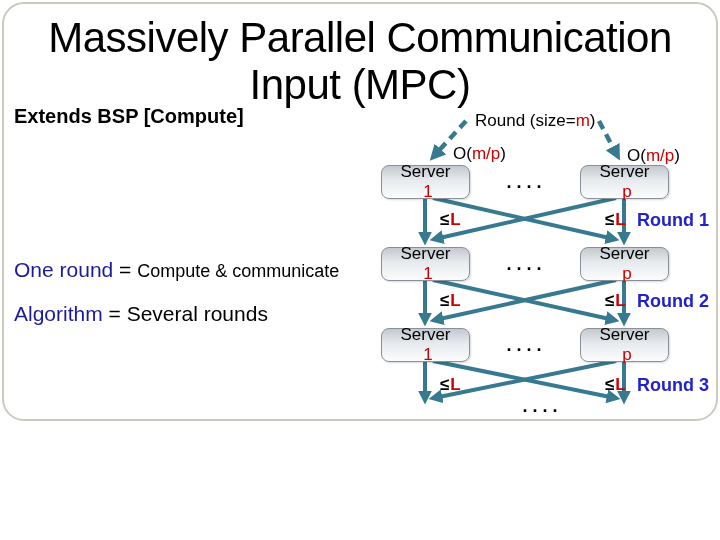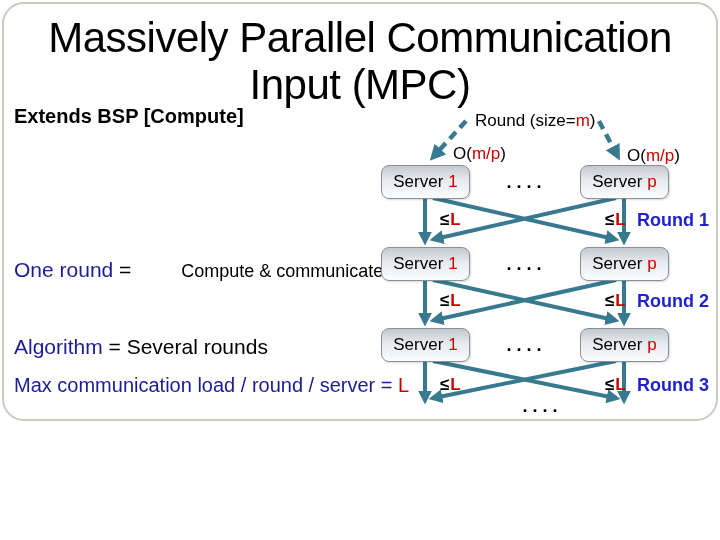--- a/index.html
+++ b/index.html
@@ -6,32 +6,32 @@
   .slide{position:relative;width:720px;height:423px;background:#ffffff;overflow:hidden;
          font-family:"Liberation Sans","DejaVu Sans",sans-serif;color:#000;}
   .frame{position:absolute;top:2px;left:2px;right:2px;bottom:2px;border:2px solid #cdc9c0;border-radius:22px;}
   .title{position:absolute;top:14px;left:0;width:720px;text-align:center;
          font-size:42px;line-height:47px;letter-spacing:-0.5px;color:#000;}
   .subtitle{position:absolute;left:14px;top:105px;font-size:20px;font-weight:bold;color:#000;}
   .note{position:absolute;left:14px;font-size:21px;white-space:nowrap;}
   .note.small-line{font-size:20px;}
   .nv{color:#1c1c99;}
   .nb{color:#000;}
-  .ns{color:#000;font-size:18px;margin-left:44px;}
+  .ns{color:#000;font-size:18px;}
   .nr{color:#cc0000;}
   svg.wires{position:absolute;top:0;left:0;width:720px;height:540px;pointer-events:none;}
   .inlabel{position:absolute;left:475px;top:111px;font-size:17px;color:#000;white-space:nowrap;}
   .chunk{position:absolute;font-size:17px;color:#000;white-space:nowrap;}
   .chunk.c1{left:453px;top:144px;}
   .chunk.c2{left:627px;top:146px;}
   .red{color:#cc0000;}
   .server{position:absolute;width:87px;height:32px;border:1.5px solid #8a9097;border-radius:8px;
           background:linear-gradient(180deg,#c3c9cf 0%,#e7eaee 45%,#fbfcfd 100%);
           display:flex;align-items:center;justify-content:center;font-size:17px;color:#000;
-          box-shadow:1px 1px 2px rgba(0,0,0,0.15);}
+          box-shadow:1px 1px 2px rgba(0,0,0,0.15);flex-direction:column;}
   .server .red{margin-left:5px;}
   .sL{left:381px;} .sR{left:580px;}
   .r1{top:165px;} .r2{top:247px;} .r3{top:328px;}
   .dots{position:absolute;left:468px;width:112px;height:32px;line-height:34px;text-align:center;
         font-size:18px;font-weight:bold;color:#000;white-space:pre;}
   .dots.bottom{left:440px;top:396px;width:200px;height:20px;line-height:20px;}
   .le{position:absolute;font-size:17px;font-weight:bold;white-space:nowrap;}
   .le .lk{color:#000;} .le .lr{color:#cc0000;margin-left:1px;}
   .g1{top:210px;} .g2{top:291px;} .g3{top:375px;}
   .leL{left:440px;} .leR{left:605px;}
@@ -74,25 +74,22 @@
   <div class="title">
     <div>Massively Parallel Communication</div>
     <div>Input (MPC)</div>
   </div>
 
   <div class="subtitle">Extends BSP [Compute]</div>
 
   <div class="note" style="top:258px">
     <span class="nv">One round</span><span class="nb"> = </span><span class="ns">Compute &amp; communicate</span>
   </div>
-  <div class="note" style="top:335px">
+  <div class="note" style="top:302px">
     <span class="nv">Algorithm</span><span class="nb"> = Several rounds</span>
-  </div>
-  <div class="note small-line" style="top:374px">
-    <span class="nv">Max communication load / round / server = </span><span class="nr">L</span>
   </div>
 
   <div class="inlabel">
     <span>Round (size=</span><span class="red">m</span><span>)</span>
   </div>
   <div class="chunk c1">
     <span>O(</span><span class="red">m/p</span><span>)</span>
   </div>
   <div class="chunk c2">
     <span>O(</span><span class="red">m/p</span><span>)</span>

